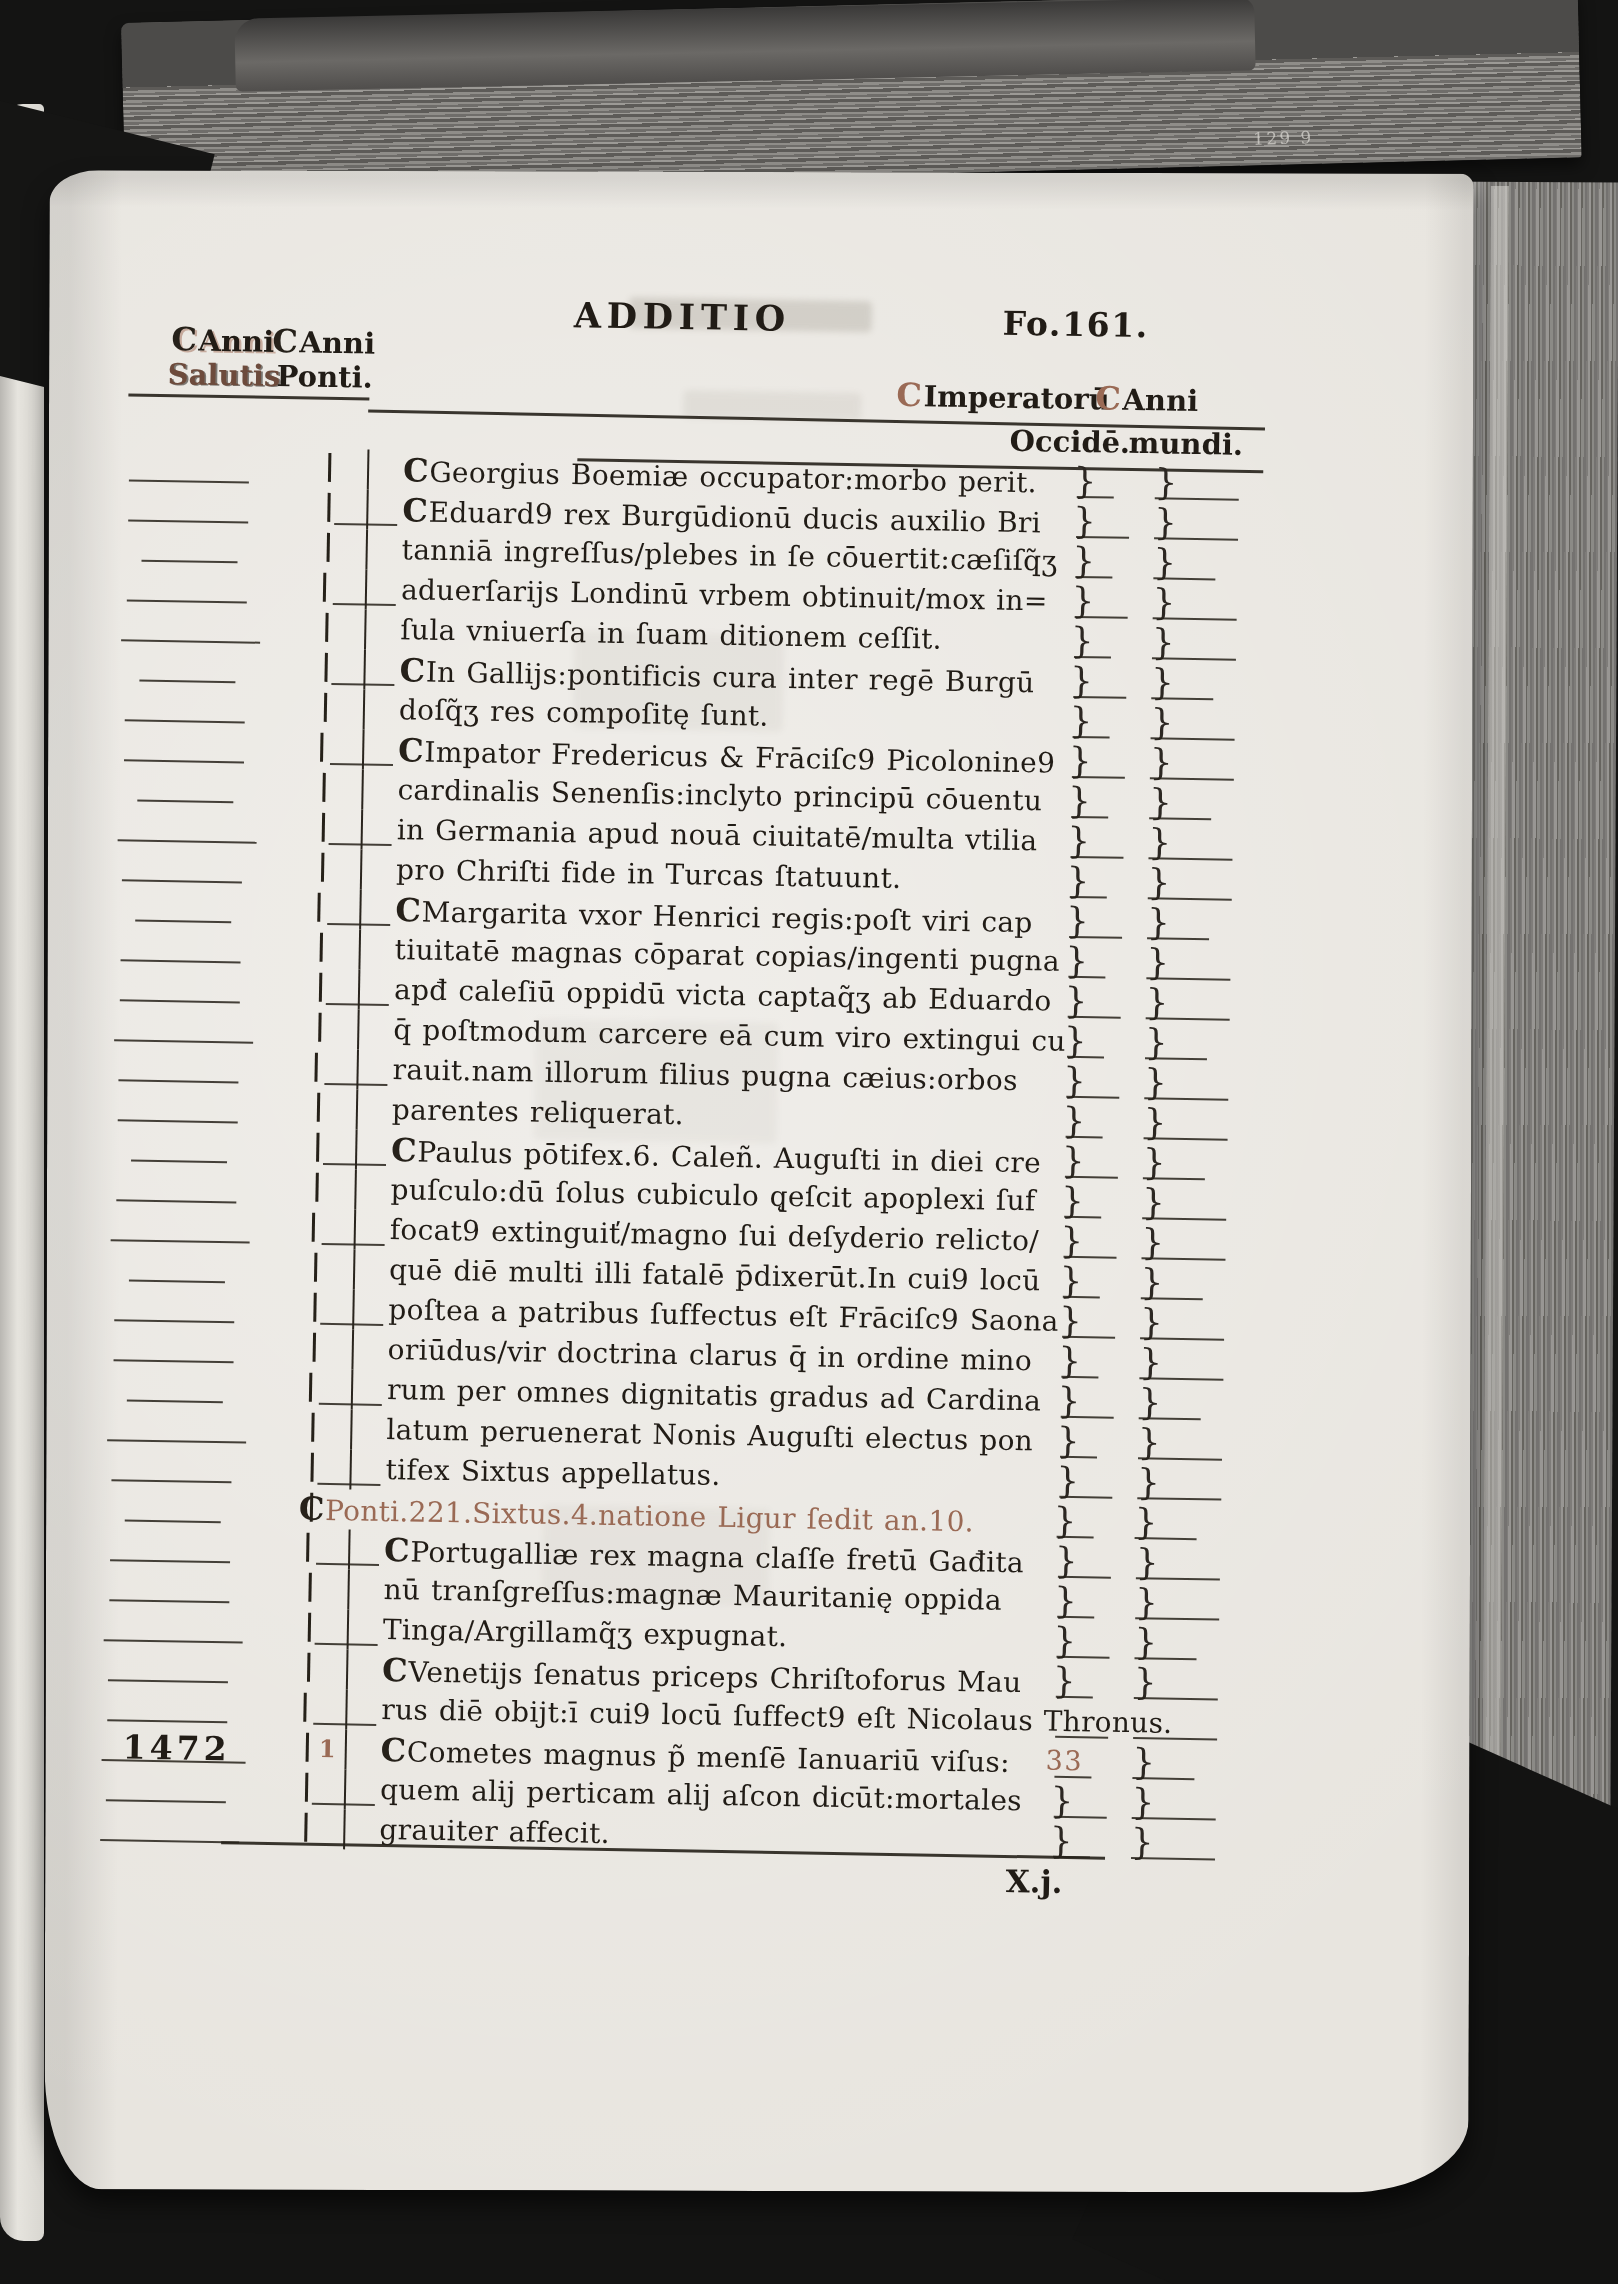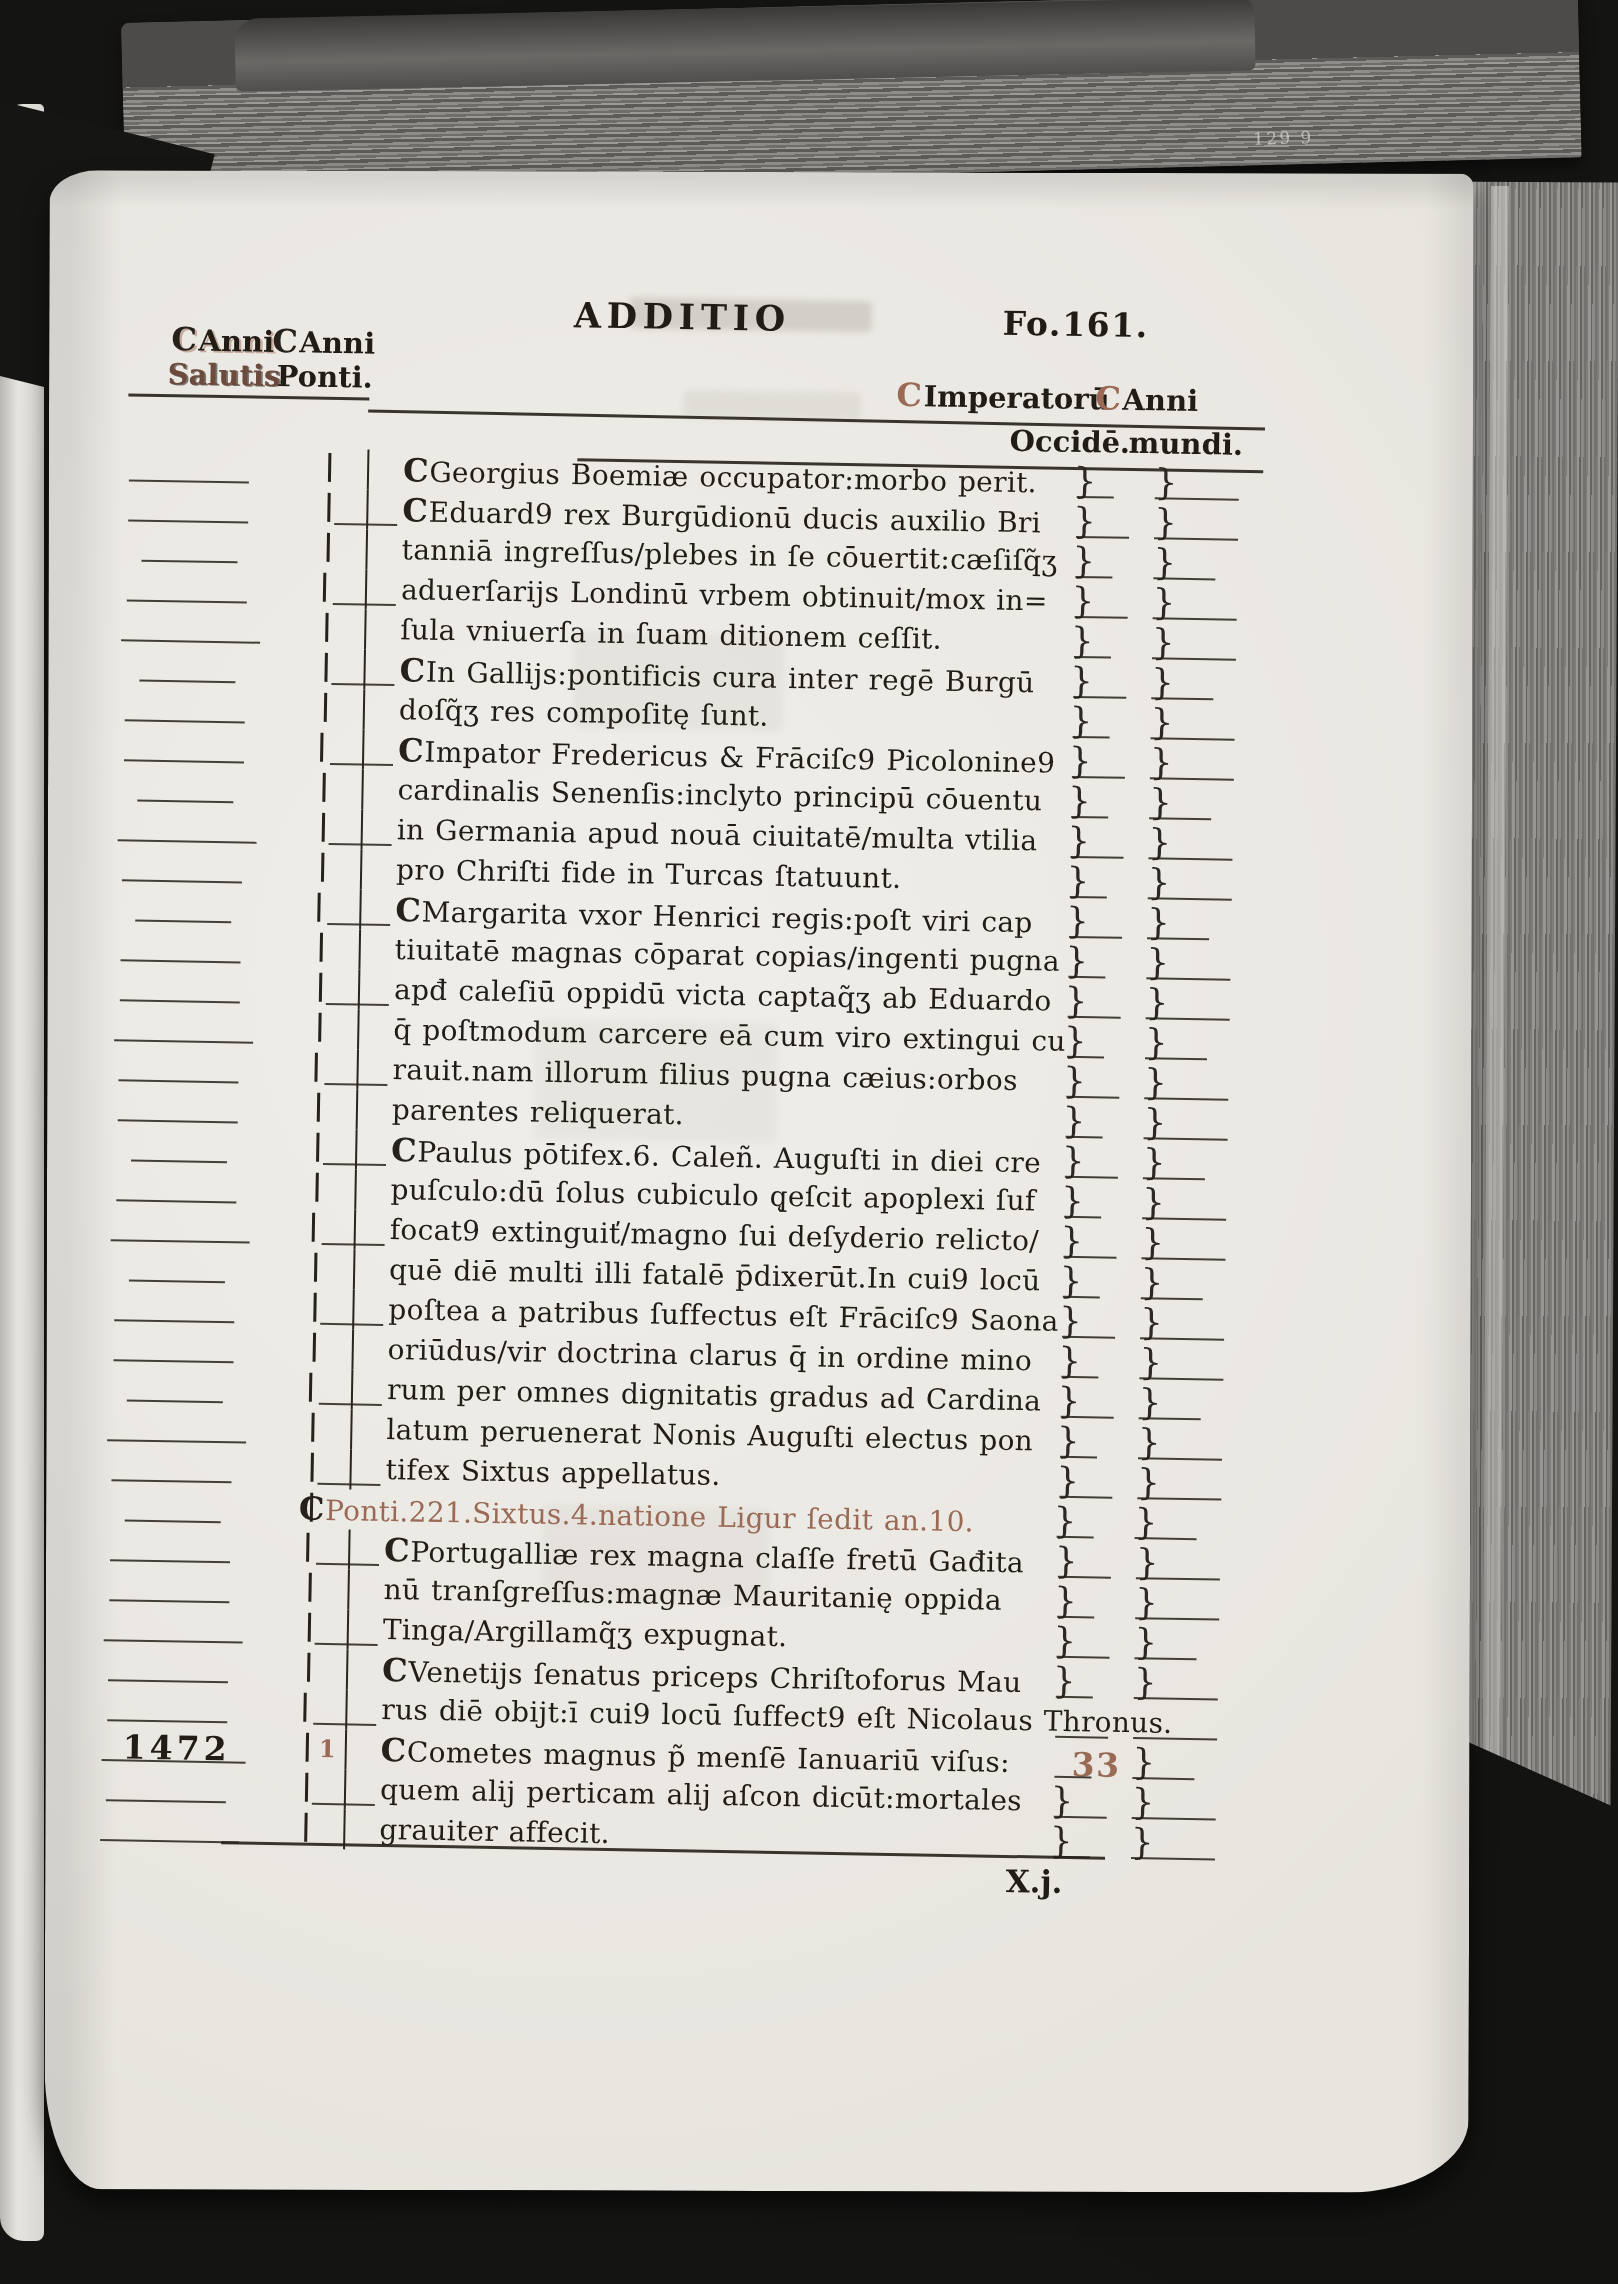--- a/index.html
+++ b/index.html
@@ -115,21 +115,21 @@
   .row:nth-child(5n) .c-sal .dash{left:0;width:139px;}
   .c-pon .dash{display:none;left:57px;width:63px;}
   .row:nth-child(2n) .c-pon .dash{display:block;}
   .tick{position:absolute;left:50px;top:4px;bottom:7.3px;width:2.8px;background:#262119;}
   .row:nth-child(4n) .tick{left:47px;}
   .brace{font-size:36px;line-height:37px;color:#2c2722;display:inline-block;padding-left:6.5px;}
   .c-occ .dash{left:9.7px;width:37px;}
   .row:nth-child(2n) .c-occ .dash{width:53px;}
   .c-mun .dash{left:6.5px;width:84px;}
   .row:nth-child(3n) .c-mun .dash{width:62px;}
-  .oval{position:absolute;left:27px;top:3.2px;font-size:33px;font-weight:700;color:#9a6a55;letter-spacing:1.6px;}
+  .oval{position:absolute;left:1px;top:3.2px;font-size:27px;font-weight:400;color:#9a6a55;letter-spacing:1.6px;}
   .year{position:absolute;left:21px;top:1.6px;font-size:33px;font-weight:700;letter-spacing:4px;}
   .pval{position:absolute;left:63px;top:4.9px;font-size:24px;color:#9a6a55;font-weight:700;}
   .row.rubric .line-text{color:#9a6a55;}
   .row.indent .c-txt{border-left:none;}
   .row.indent .line-text{margin-left:-84px;}
   .row.wide .brace{visibility:hidden;}
   .row.year-row .c-sal .dash{left:0;width:144px;}
 </style>
 </head>
 <body>

